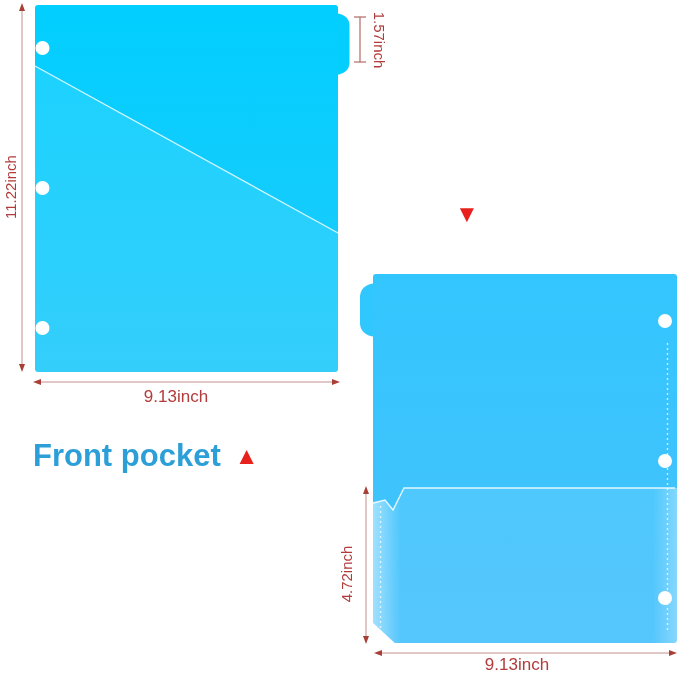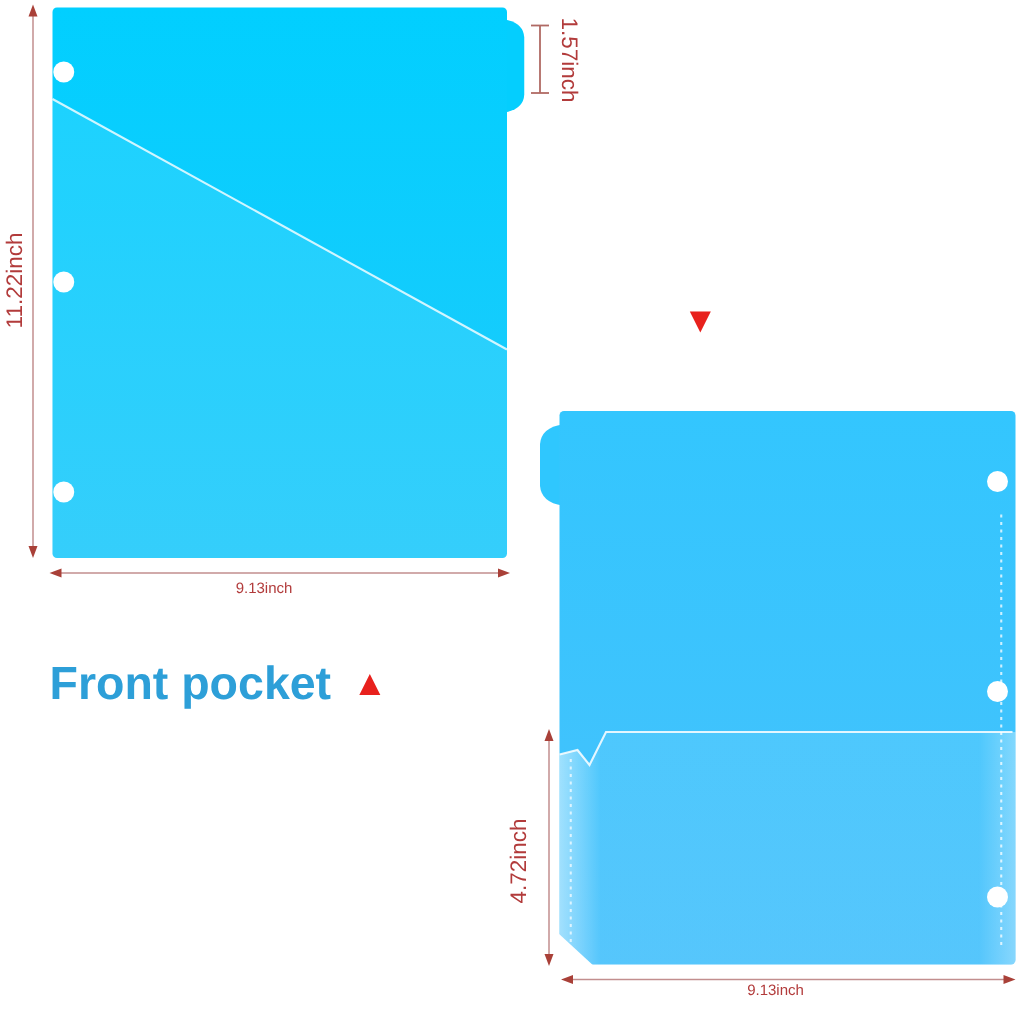--- a/index.html
+++ b/index.html
@@ -7,21 +7,21 @@
     position:relative;
     width:679px;height:673px;
     background:#ffffff;
     overflow:hidden;
     font-family:"Liberation Sans", sans-serif;
   }
   .stage svg{position:absolute;left:0;top:0;}
   .dim-label{
     position:absolute;
     color:#b23b3b;
-    font-size:10px;
+    font-size:17px;
     white-space:nowrap;
     line-height:1;
   }
   .dim-label.v{
     font-size:15px;
     transform:translate(-50%,-50%) rotate(-90deg);
   }
   .dim-label.v-cw{
     font-size:15px;
     transform:translate(-50%,-50%) rotate(90deg);

